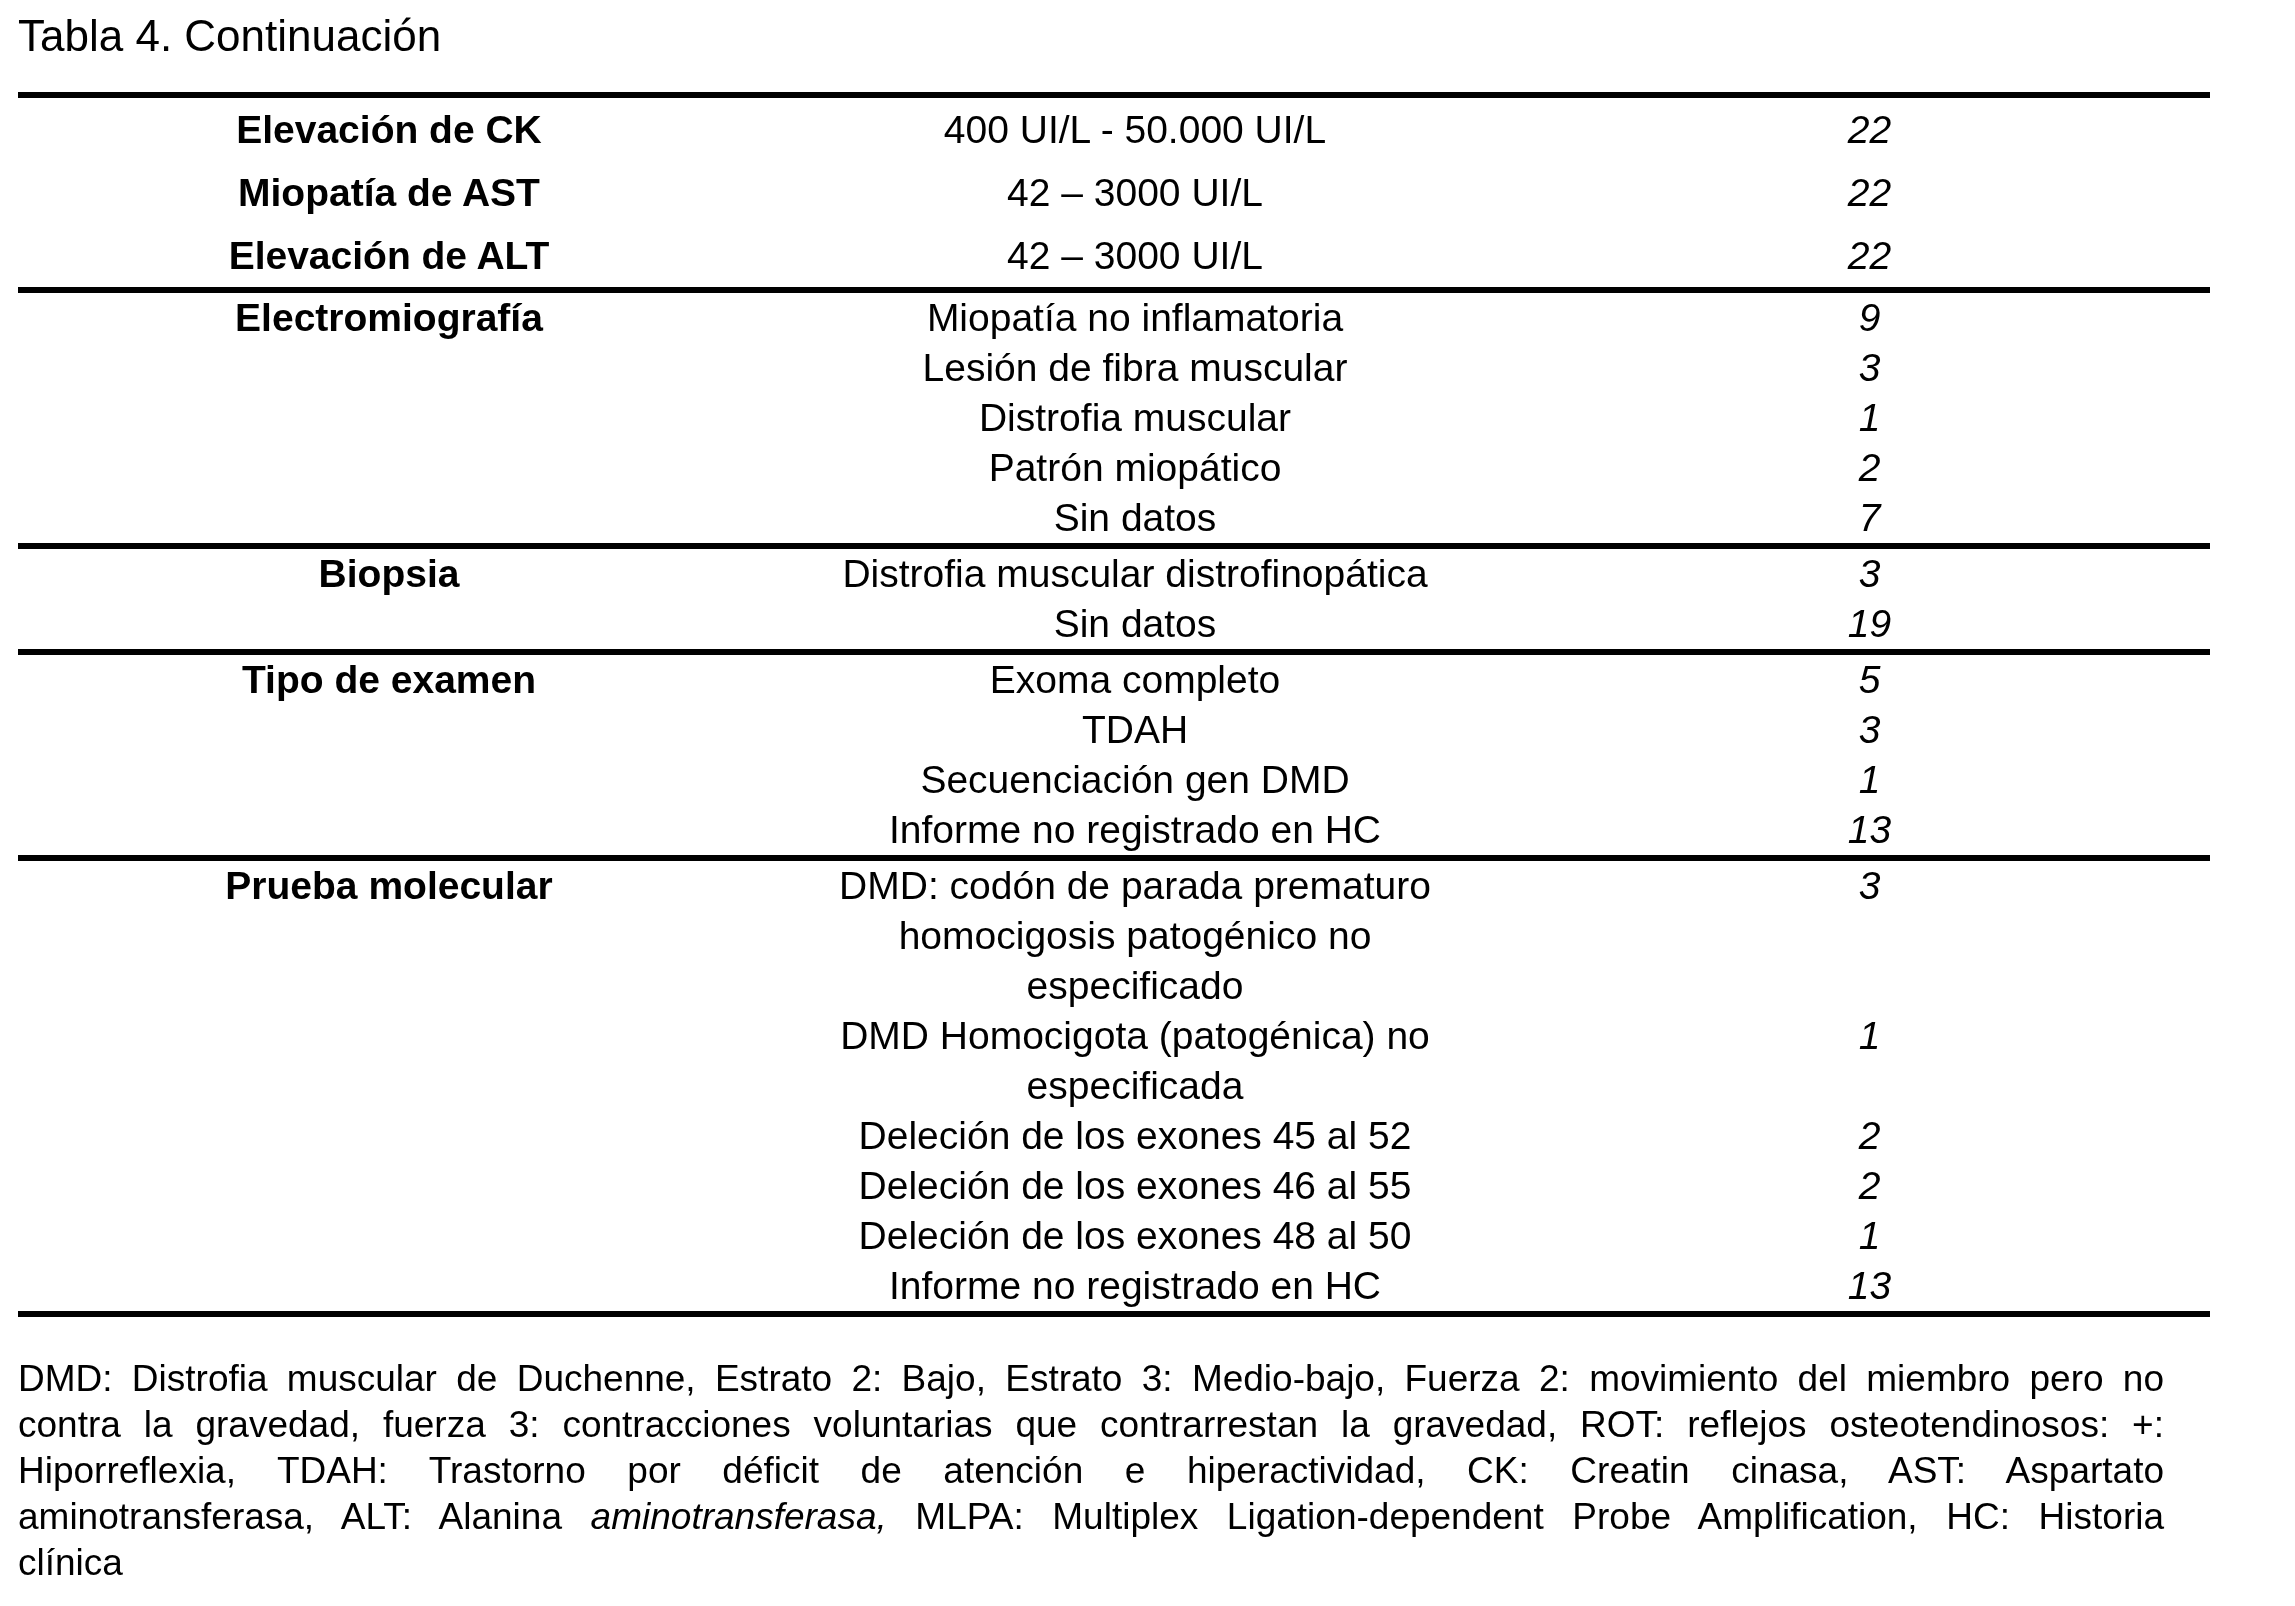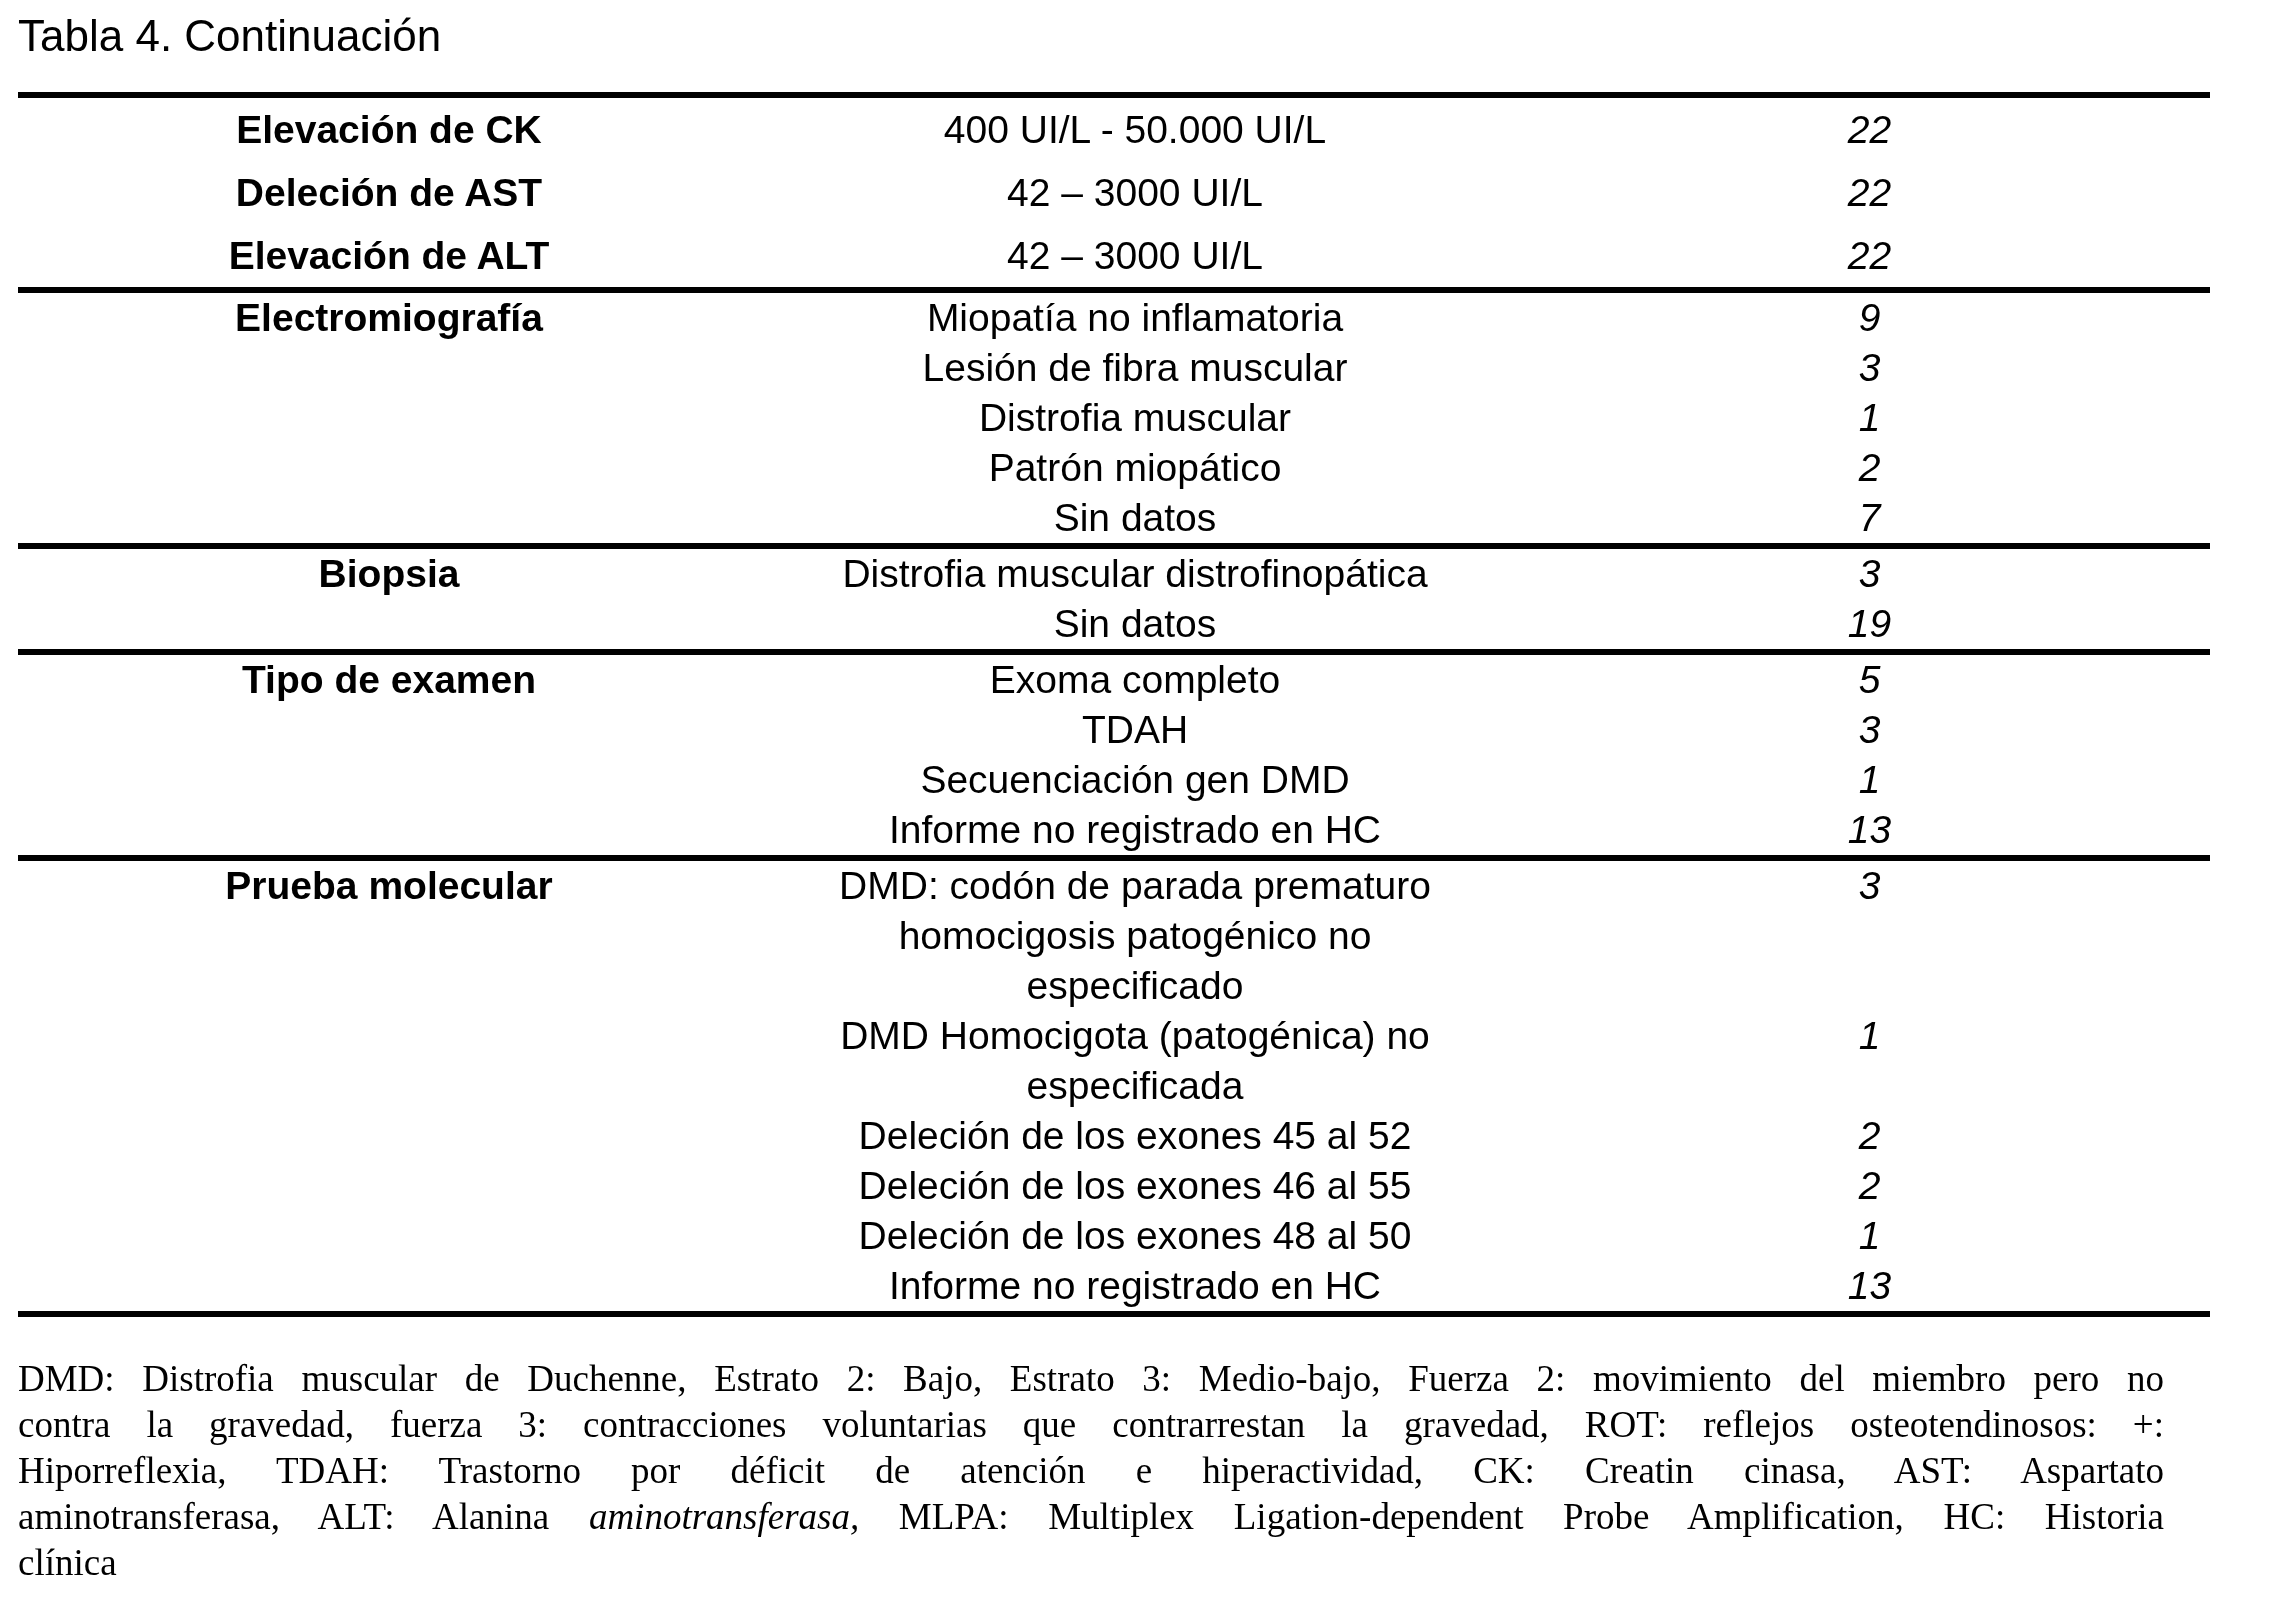--- a/index.html
+++ b/index.html
@@ -59,21 +59,20 @@
   }
   .footnote {
     margin: 39px 0 0 18px;
     width: 2146px;
     font-size: 37px;
     line-height: 46px;
   }
   .fline {
     text-align: justify;
     text-align-last: justify;
-    font-family: Liberation Serif, serif;
   }
   .fline.last {
     text-align-last: left;
   }
   .fline i { font-style: italic; }
 </style>
 </head>
 <body>
 
 <div class="page-title">Tabla 4. Continuación</div>
@@ -81,21 +80,21 @@
 <div class="data-table">
     <div class="section section--spacious">
       <div class="row">
         <div class="c1">Elevación de CK</div>
         <div class="c2">
           <div class="vline">400 UI/L - 50.000 UI/L</div>
         </div>
         <div class="c3">22</div>
       </div>
       <div class="row">
-        <div class="c1">Deleción de AST</div>
+        <div class="c1">Miopatía de AST</div>
         <div class="c2">
           <div class="vline">42 – 3000 UI/L</div>
         </div>
         <div class="c3">22</div>
       </div>
       <div class="row">
         <div class="c1">Elevación de ALT</div>
         <div class="c2">
           <div class="vline">42 – 3000 UI/L</div>
         </div>

